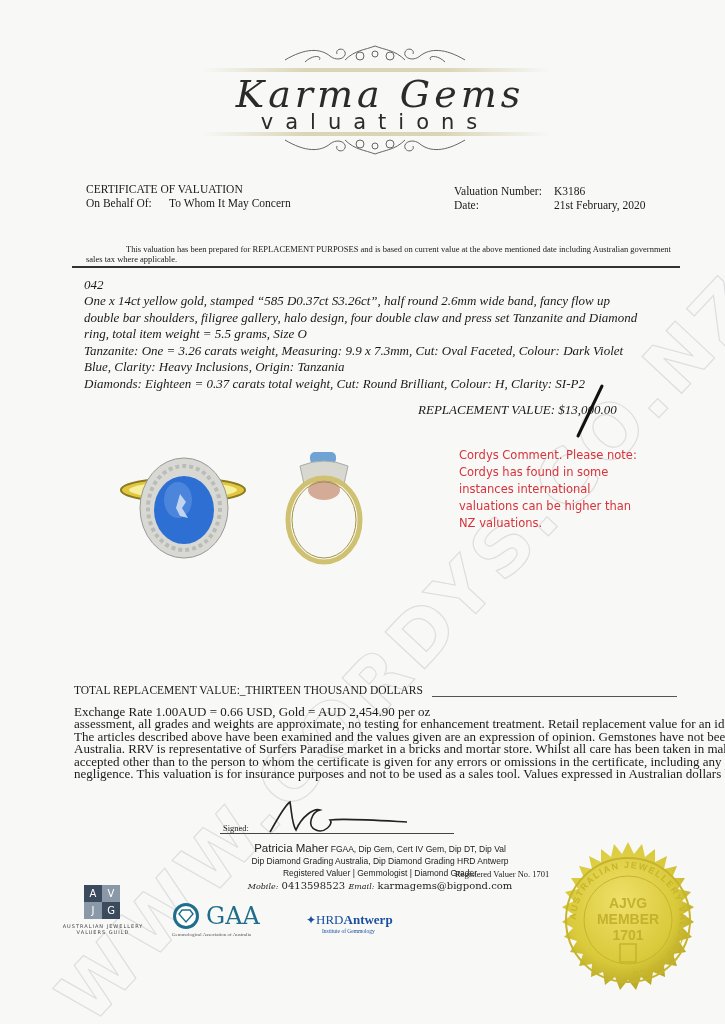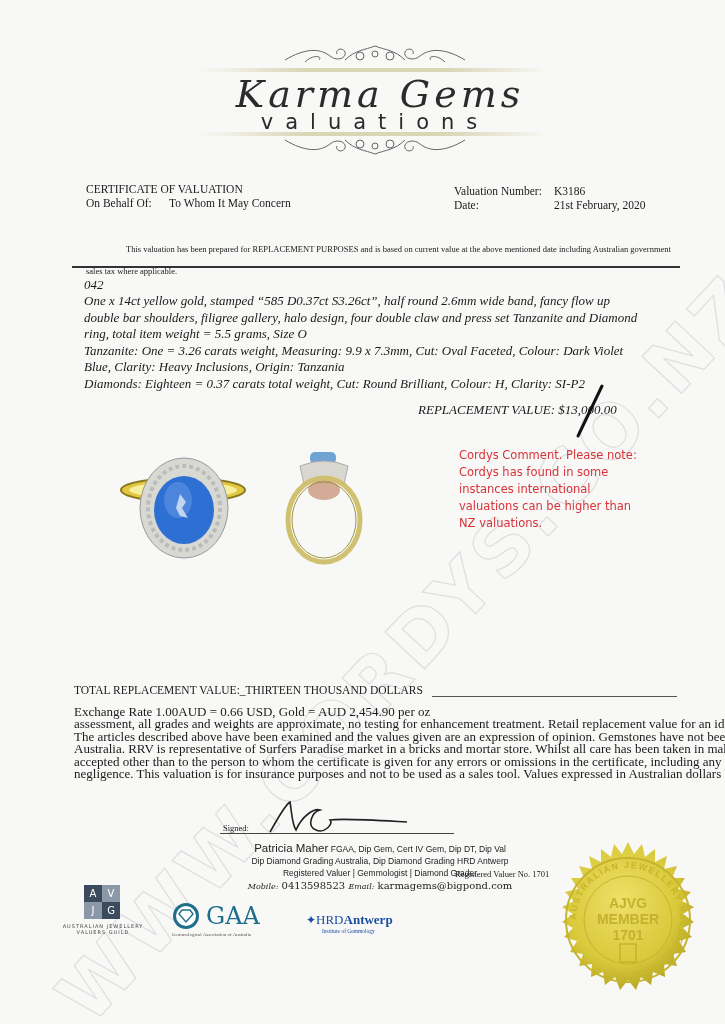--- a/index.html
+++ b/index.html
@@ -87,21 +87,21 @@
 
 <div class="abs hdr" style="left:86px; top:182px;">CERTIFICATE OF VALUATION</div>
 <div class="abs hdr" style="left:86px; top:196px;">On Behalf Of:</div>
 <div class="abs hdr" style="left:169px; top:196px;">To Whom It May Concern</div>
 <div class="abs hdr" style="left:454px; top:184px;">Valuation Number:</div>
 <div class="abs hdr" style="left:554px; top:184px;">K3186</div>
 <div class="abs hdr" style="left:454px; top:198px;">Date:</div>
 <div class="abs hdr" style="left:554px; top:198px;">21st February, 2020</div>
 
 <div class="abs small" style="left:86px; top:244px; width:600px;margin-left:40px;">This valuation has been prepared for REPLACEMENT PURPOSES and is based on current value at the above mentioned date including Australian government</div>
-<div class="abs small" style="left:86px; top:266px;">sales tax where applicable.</div>
+<div class="abs small" style="left:86px; top:254px;">sales tax where applicable.</div>
 <div class="rule" style="left:72px; top:266px; width:608px;"></div>
 
 <div class="abs ital" style="left:84px; top:277px;">042</div>
 <div class="abs ital" style="left:84px; top:293px; width:600px; white-space:nowrap;">
   <div>One x 14ct yellow gold, stamped “585 D0.37ct S3.26ct”, half round 2.6mm wide band, fancy flow up</div>
   <div>double bar shoulders, filigree gallery, halo design, four double claw and press set Tanzanite and Diamond</div>
   <div>ring, total item weight = 5.5 grams, Size O</div>
   <div>Tanzanite: One = 3.26 carats weight, Measuring: 9.9 x 7.3mm, Cut: Oval Faceted, Colour: Dark Violet</div>
   <div>Blue, Clarity: Heavy Inclusions, Origin: Tanzania</div>
   <div>Diamonds: Eighteen = 0.37 carats total weight, Cut: Round Brilliant, Colour: H, Clarity: SI-P2</div>

